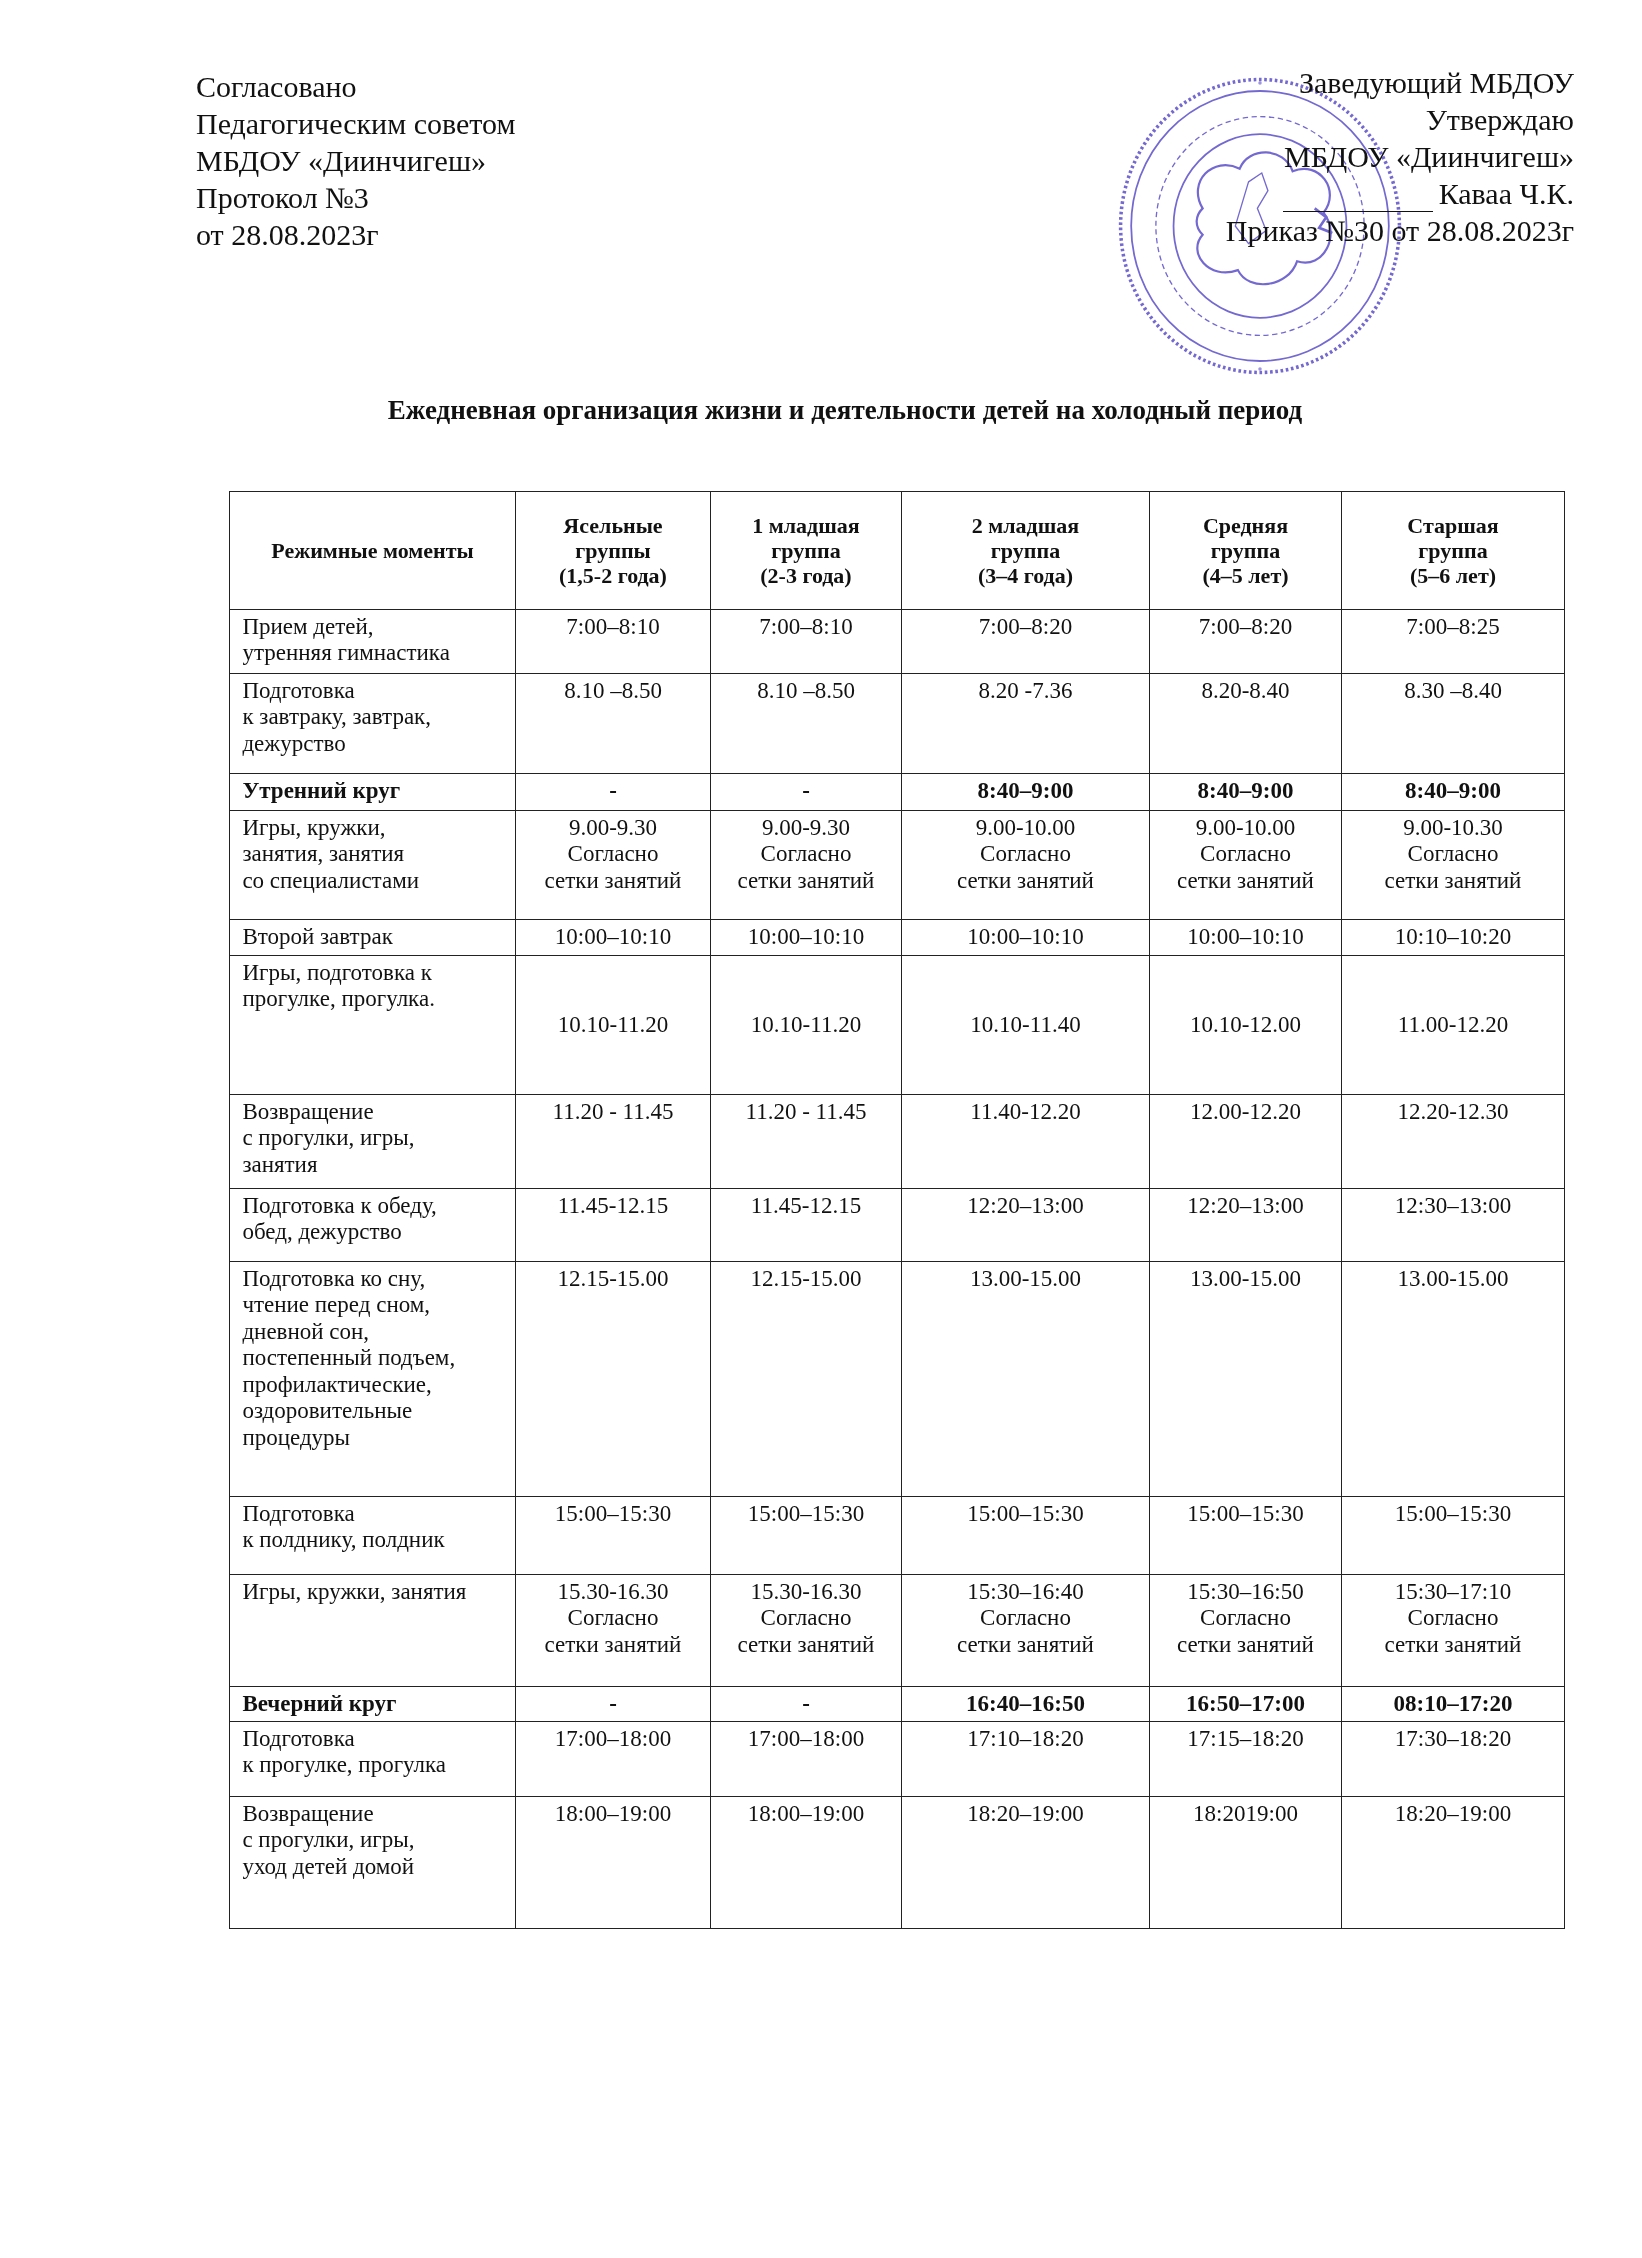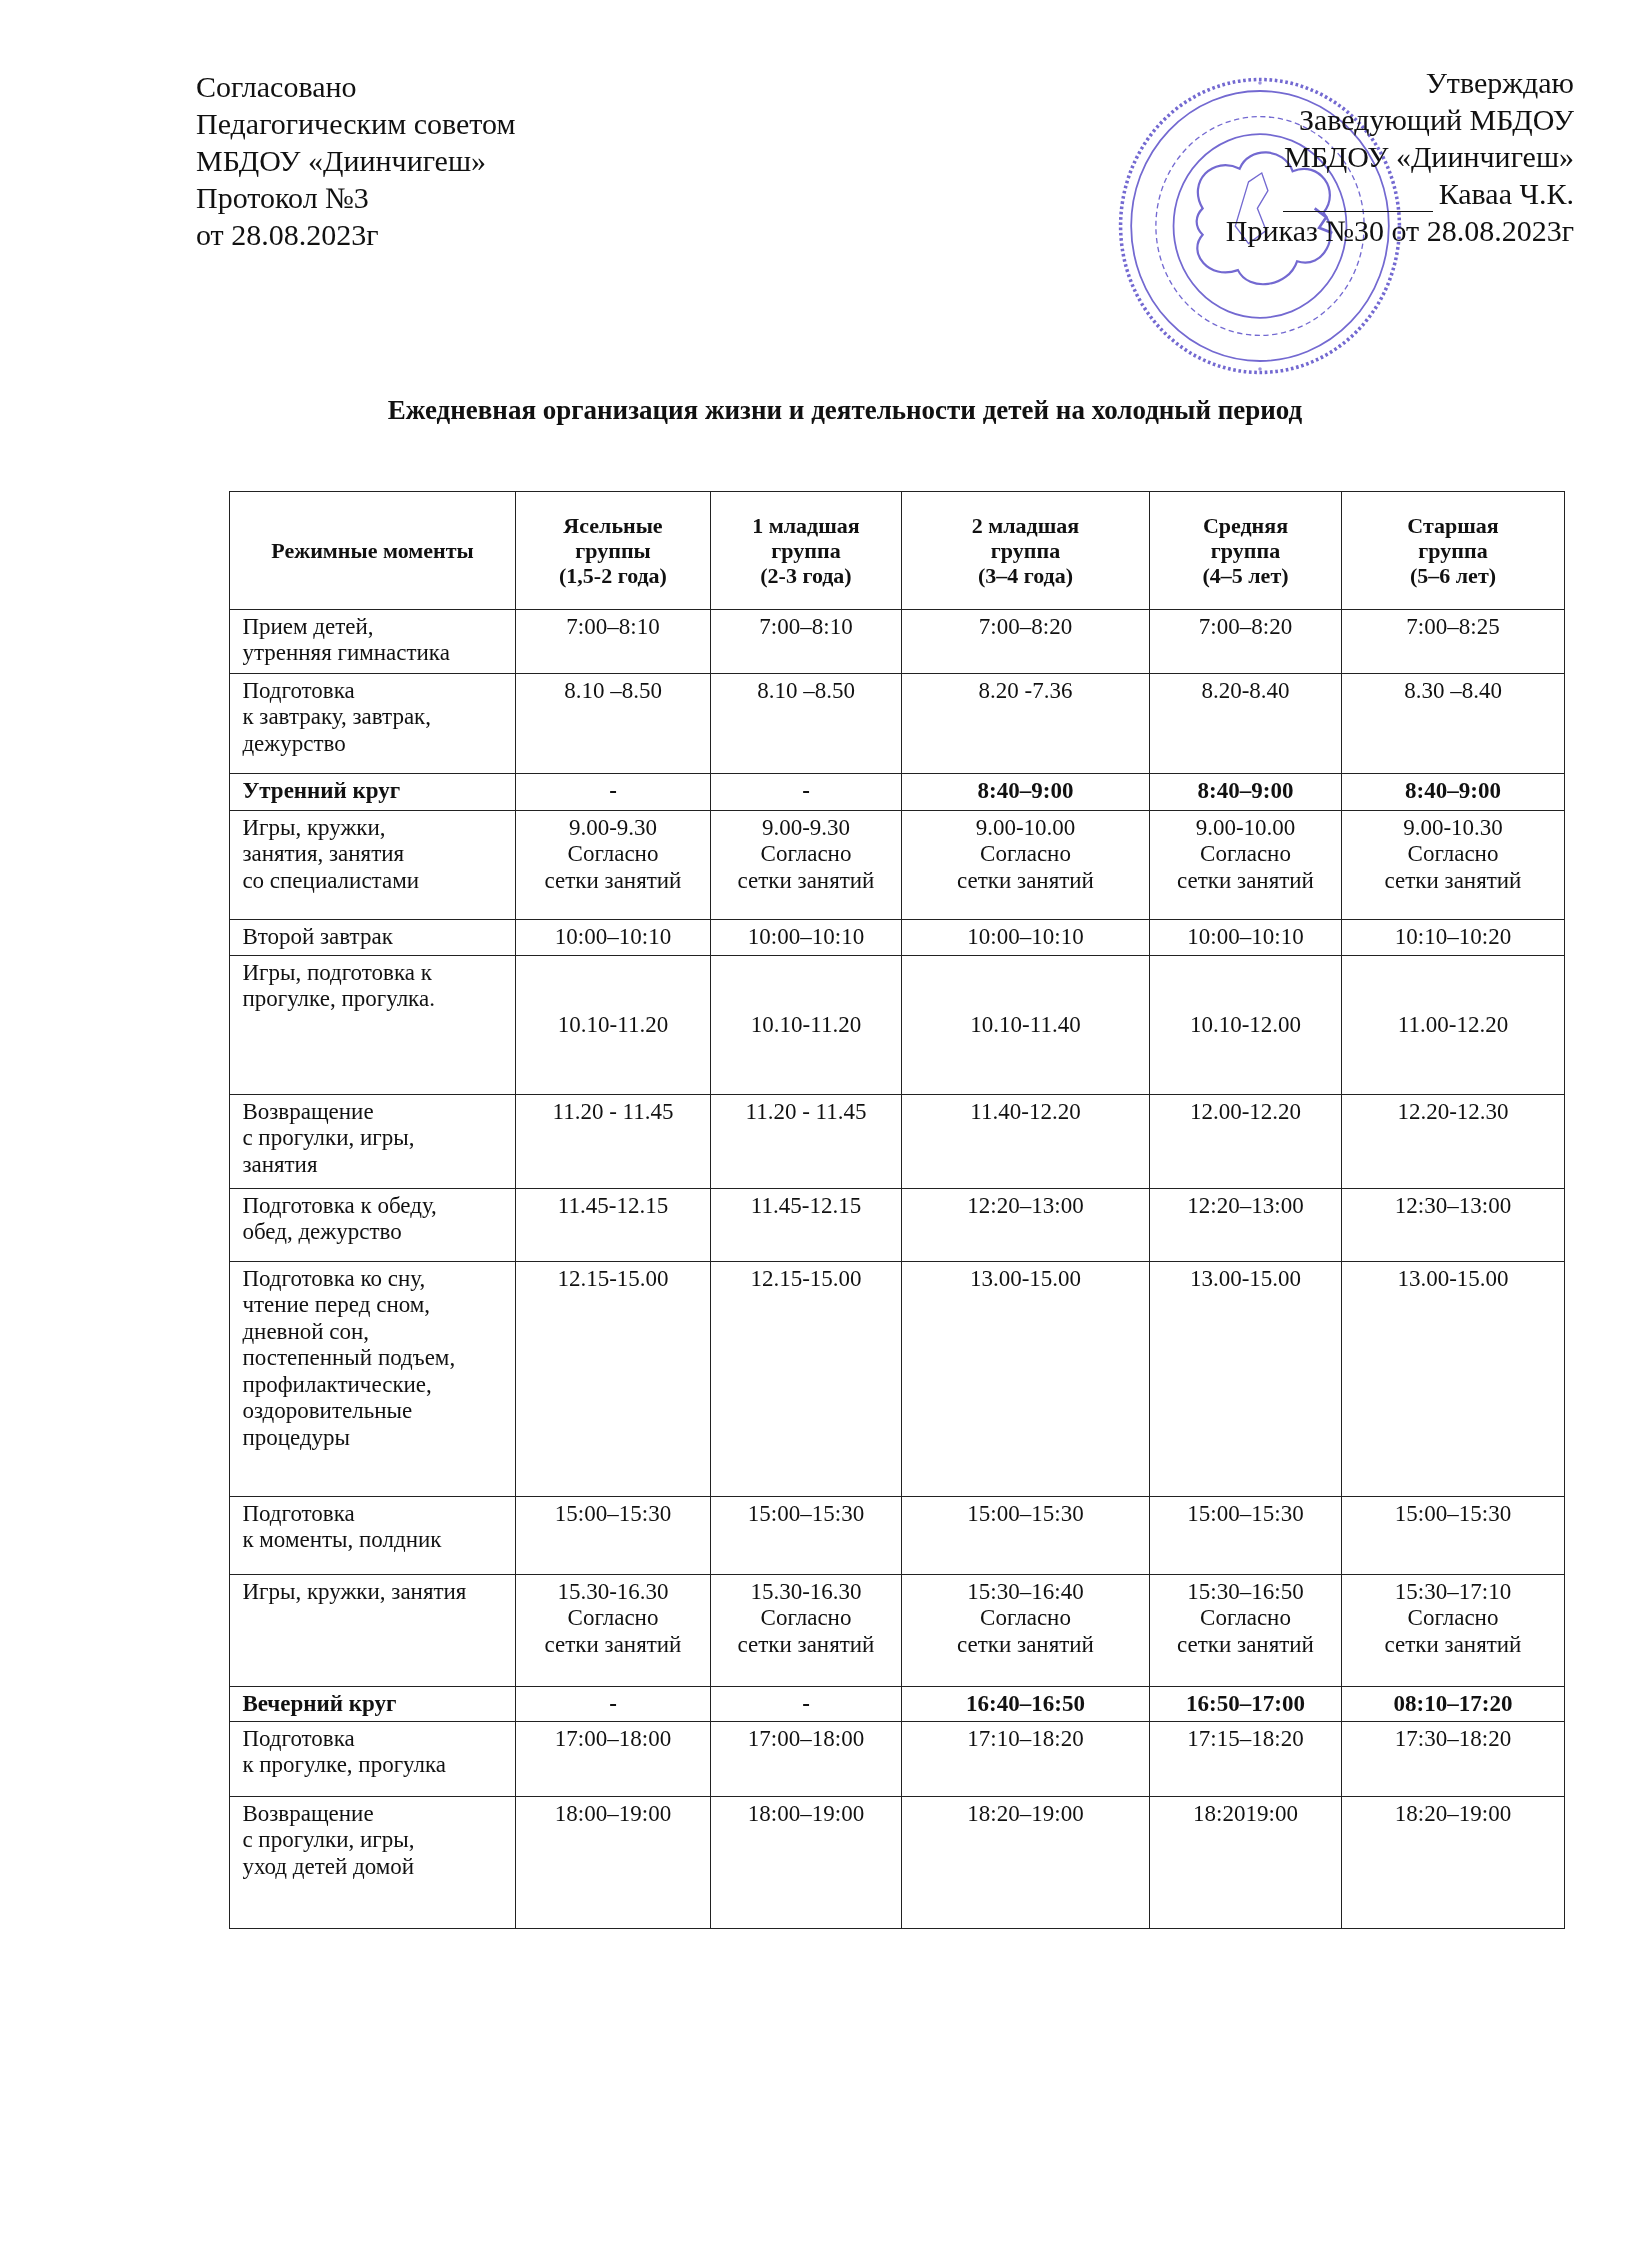--- a/index.html
+++ b/index.html
@@ -43,22 +43,22 @@
     <path d="M150 120 L165 110 L172 130 L160 150 L170 175 L150 190 L135 170 Z" stroke-width="1.5"></path>
     <path d="M225 150 L238 160 L230 172 L245 178" stroke-width="3"></path>
   </g>
   <g fill="#5b4fc9" opacity="0.6">
     <circle cx="163" cy="8" r="2"></circle>
       <circle cx="163" cy="332" r="2"></circle>
   </g>
 </svg>
 
 <div class="block right-block">
+  <span class="line">Заведующий МБДОУ</span>
   <span class="line">Утверждаю</span>
-  <span class="line">Заведующий МБДОУ</span>
   <span class="line">МБДОУ «Диинчигеш»</span>
   <span class="line"><span class="sig-line"></span><span>Каваа Ч.К.</span></span>
   <span class="line">Приказ №30 от 28.08.2023г</span>
 </div>
 
 <div class="title">Ежедневная организация жизни и деятельности детей на холодный период</div>
 
 <table class="sched">
   <colgroup>
     <col style="width:286px">
@@ -302,21 +302,21 @@
         <td class="val">
           <span class="cell-line">13.00-15.00</span>
         </td>
         <td class="val">
           <span class="cell-line">13.00-15.00</span>
         </td>
       </tr>
       <tr style="height: 78px;">
         <td class="moment">
           <span class="cell-line">Подготовка</span>
-          <span class="cell-line">к моменты, полдник</span>
+          <span class="cell-line">к полднику, полдник</span>
         </td>
         <td class="val">
           <span class="cell-line">15:00–15:30</span>
         </td>
         <td class="val">
           <span class="cell-line">15:00–15:30</span>
         </td>
         <td class="val">
           <span class="cell-line">15:00–15:30</span>
         </td>

